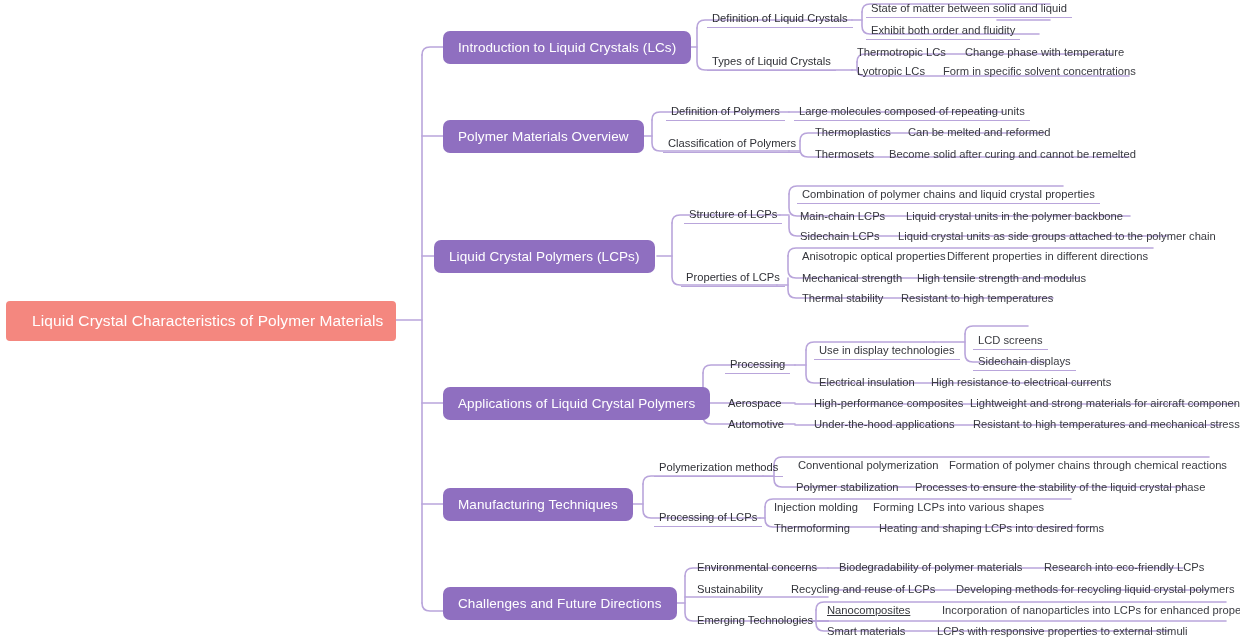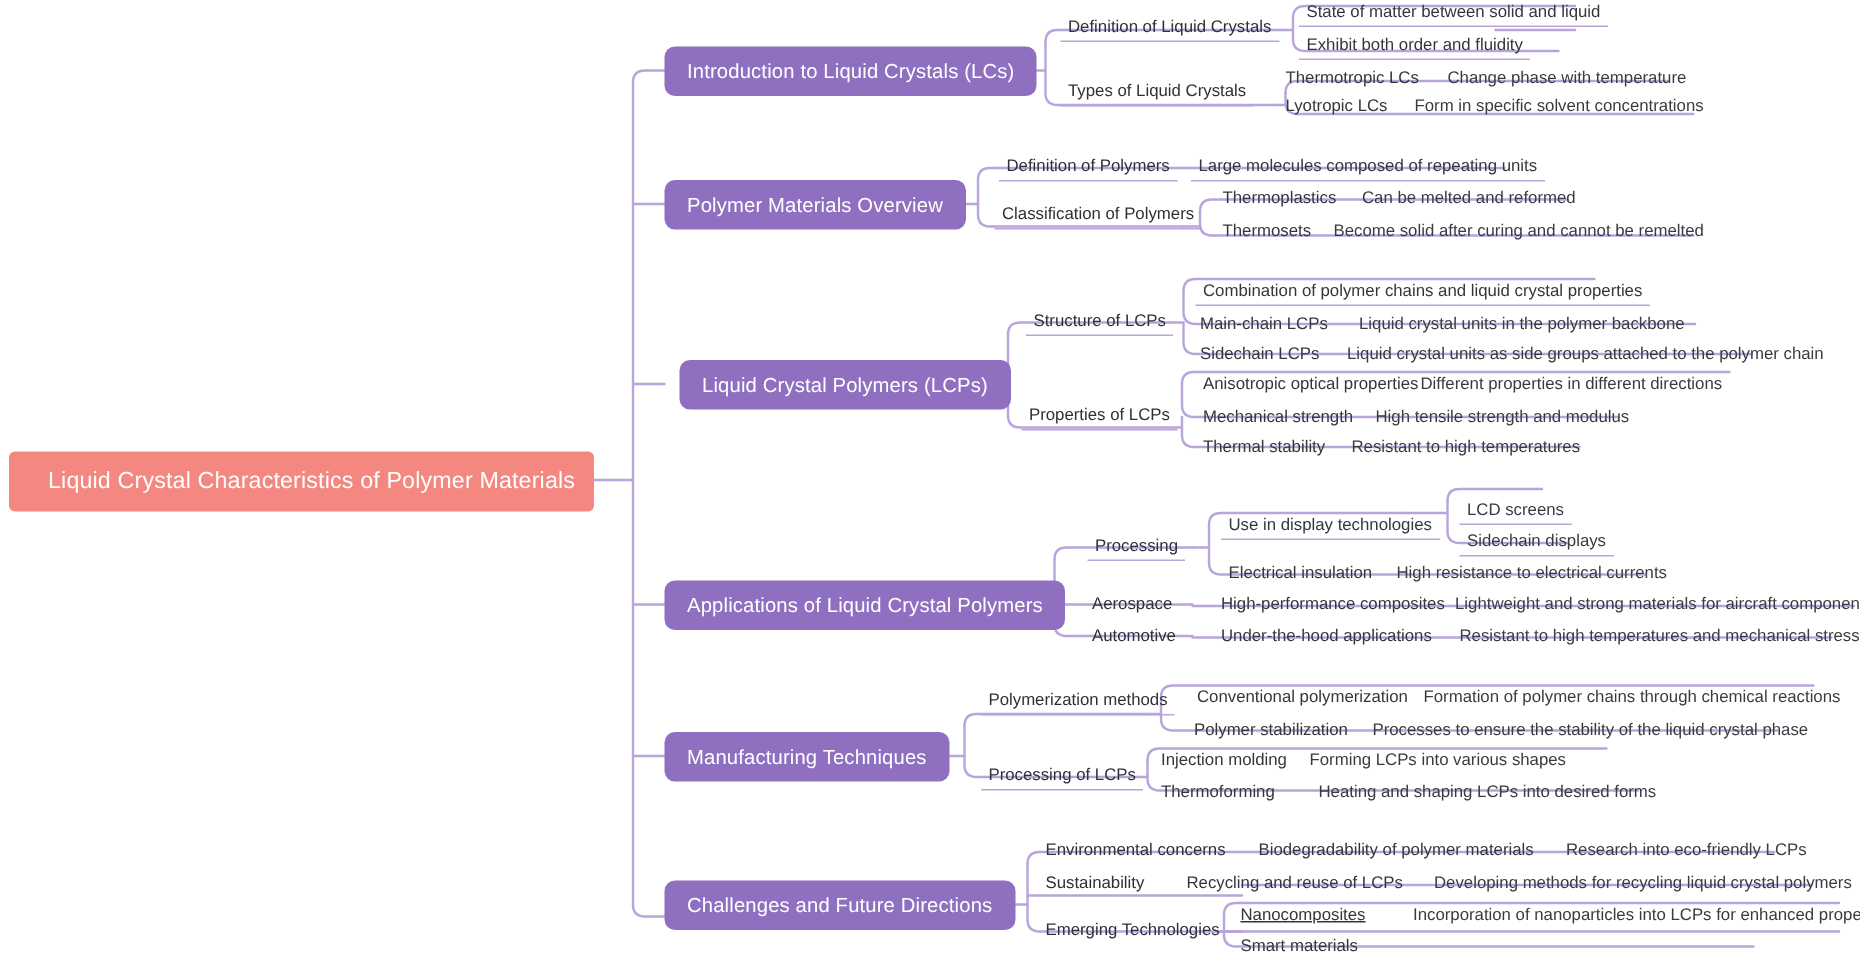--- a/index.html
+++ b/index.html
@@ -152,21 +152,21 @@
       <path d="M828,621 H1226"></path>
       <path d="M816,610 q0,-8 8,-8 H1226"></path>
       <path d="M816,610 V623 q0,8 8,8 H1169"></path>
     </g>
   </svg>
 
   <div class="node root" style="left:6px;top:301px;width:390px;">Liquid Crystal Characteristics of Polymer Materials</div>
 
   <div class="node lvl1" style="left:443px;top:120px;">Polymer Materials Overview</div>
   <div class="node lvl1" style="left:443px;top:31px;">Introduction to Liquid Crystals (LCs)</div>
-  <div class="node lvl1" style="left:453px;top:240px;">Liquid Crystal Polymers (LCPs)</div>
+  <div class="node lvl1" style="left:434px;top:240px;">Liquid Crystal Polymers (LCPs)</div>
   <div class="node lvl1" style="left:443px;top:387px;">Applications of Liquid Crystal Polymers</div>
   <div class="node lvl1" style="left:443px;top:488px;">Manufacturing Techniques</div>
   <div class="node lvl1" style="left:443px;top:587px;">Challenges and Future Directions</div>
 
   <div class="node txt l2" style="left:707px;top:12px;">Definition of Liquid Crystals</div>
   <div class="node txt l2" style="left:707px;top:55px;">Types of Liquid Crystals</div>
   <div class="node txt l3" style="left:866px;top:2px;">State of matter between solid and liquid</div>
   <div class="node txt l3" style="left:866px;top:24px;">Exhibit both order and fluidity</div>
   <div class="node txt l3" style="left:852px;top:46px;border-bottom:none;">Thermotropic LCs</div>
   <div class="node txt l4" style="left:960px;top:46px;border-bottom:none;">Change phase with temperature</div>
@@ -222,14 +222,15 @@
   <div class="node txt l2" style="left:692px;top:561px;border-bottom:none;">Environmental concerns</div>
   <div class="node txt l2" style="left:692px;top:583px;border-bottom:none;">Sustainability</div>
   <div class="node txt l2" style="left:692px;top:614px;border-bottom:none;">Emerging Technologies</div>
   <div class="node txt l3" style="left:834px;top:561px;border-bottom:none;">Biodegradability of polymer materials</div>
   <div class="node txt l4" style="left:1039px;top:561px;border-bottom:none;">Research into eco-friendly LCPs</div>
   <div class="node txt l3" style="left:786px;top:583px;border-bottom:none;">Recycling and reuse of LCPs</div>
   <div class="node txt l4" style="left:951px;top:583px;border-bottom:none;">Developing methods for recycling liquid crystal polymers</div>
   <div class="node txt l3" style="left:822px;top:604px;border-bottom:none;text-decoration:underline;">Nanocomposites</div>
   <div class="node txt l4" style="left:937px;top:604px;border-bottom:none;">Incorporation of nanoparticles into LCPs for enhanced properties</div>
   <div class="node txt l3" style="left:822px;top:625px;border-bottom:none;">Smart materials</div>
+  <div class="node txt l4" style="left:932px;top:625px;border-bottom:none;">LCPs with responsive properties to external stimuli</div>
 
 </div>
 
 </body></html>

